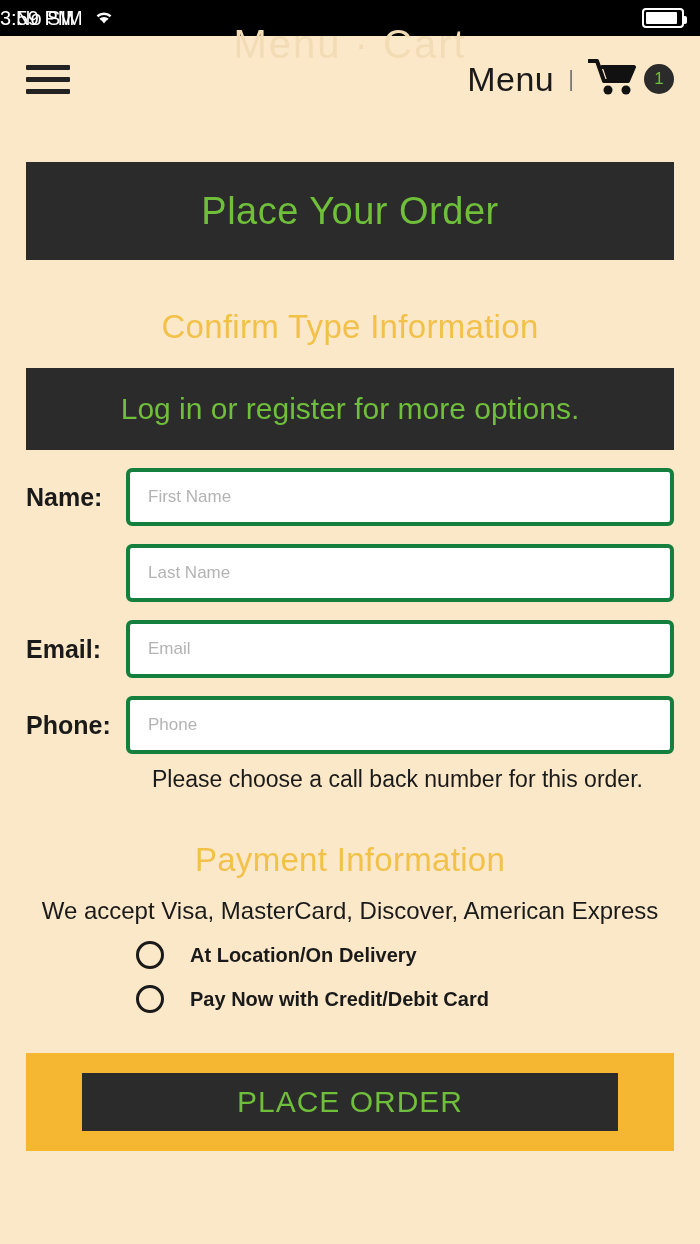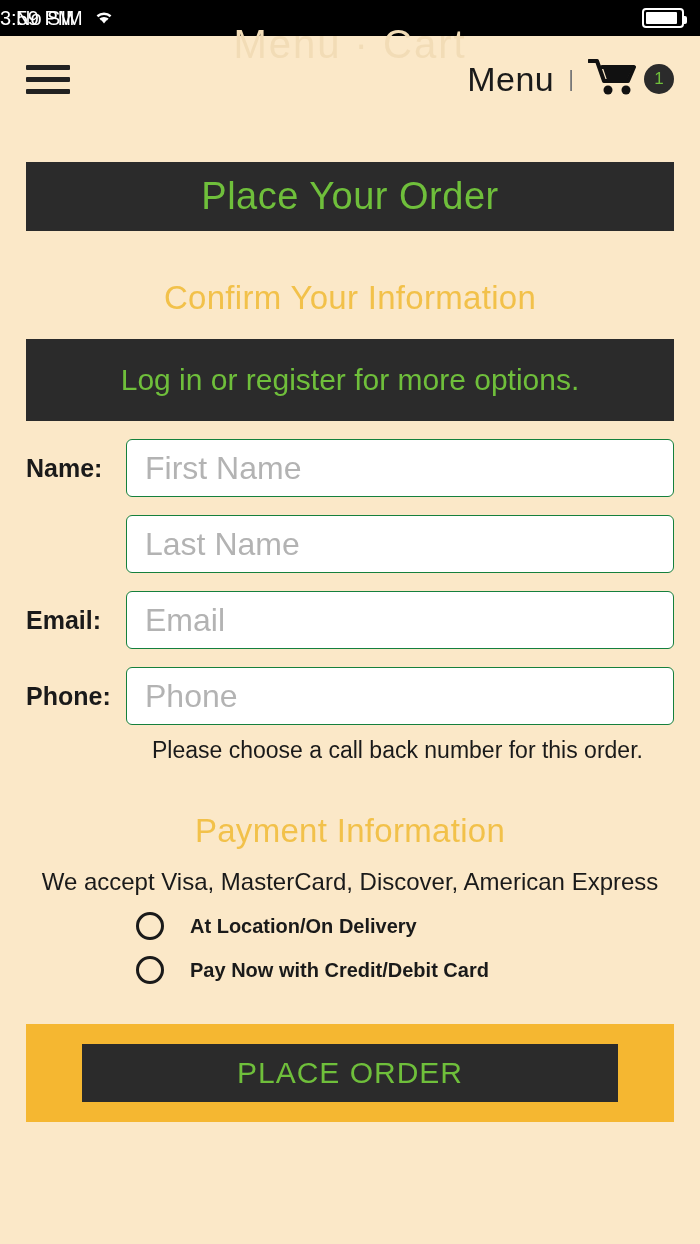--- a/index.html
+++ b/index.html
@@ -104,21 +104,21 @@
     font-family: "Liberation Sans Narrow", "Liberation Sans", sans-serif;
     letter-spacing: 2px;
     z-index: 0;
   }
 
   
   .content { padding: 0 26px; position: relative; z-index: 1; }
 
   .banner {
     background: #2b2b2b;
-    height: 69px;
+    height: 98px;
     display: flex;
     align-items: center;
     justify-content: center;
     margin-top: 40px;
   }
   .banner h1 {
     color: #6fbf3b;
     font-size: 38px;
     font-weight: normal;
     font-family: "Liberation Sans Narrow", "Liberation Sans", sans-serif;
@@ -157,24 +157,24 @@
   .field-label {
     width: 100px;
     font-size: 25px;
     font-weight: bold;
     color: #1a1a1a;
     font-family: "Liberation Sans Narrow", "Liberation Sans", sans-serif;
   }
   .field-input {
     flex: 1;
     height: 58px;
-    border: 1px solid #15803d;
+    border: 4px solid #15803d;
     border-radius: 6px;
     background: #fff;
-    font-size: 32px;
+    font-size: 17px;
     padding: 0 18px;
     color: #333;
     font-family: "Liberation Sans Narrow", "Liberation Sans", sans-serif;
     outline: none;
   }
   .field-input::placeholder { color: #b3b3b3; }
 
   .helper-text {
     margin: 12px 0 0 126px;
     font-size: 23px;
@@ -283,21 +283,21 @@
       </span>
     </div>
   </div>
 
   <div class="content">
 
     <div class="banner">
       <h1>Place Your Order</h1>
     </div>
 
-    <div class="section-title">Confirm Your Information</div>
+    <div class="section-title">Confirm Type Information</div>
 
     <div class="login-bar">
       <a href="#">Log in or register for more options.</a>
     </div>
 
     <div class="field-row">
       <div class="field-label">Name:</div>
       <input class="field-input" type="text" placeholder="First Name" style="">
     </div>
 

